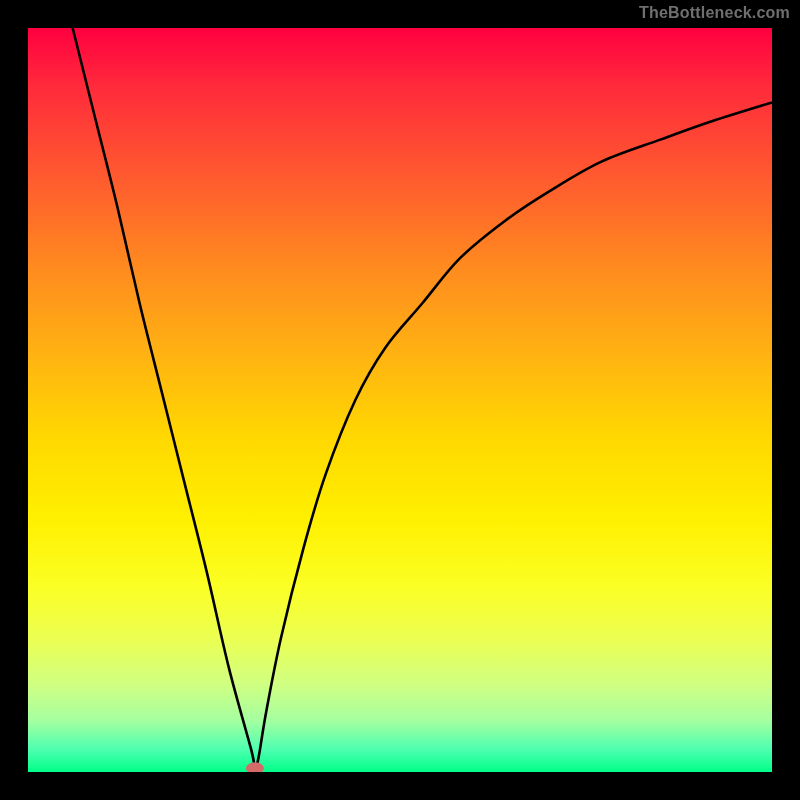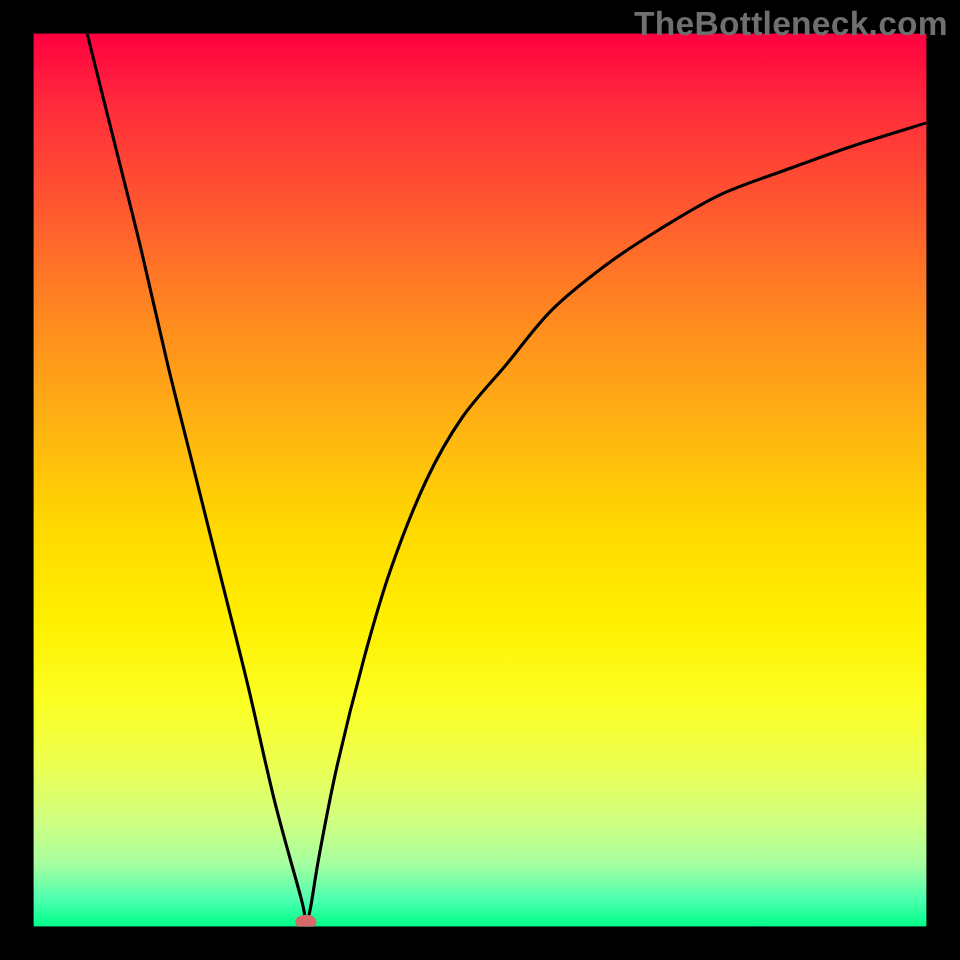--- a/index.html
+++ b/index.html
@@ -30,21 +30,21 @@
       #a6ffa0 93%,
       #4dffb0 97%,
       #00ff88 100%
     );
   }
   .watermark {
     position: absolute;
     top: 4px;
     right: 10px;
     font-family: Arial, Helvetica, sans-serif;
-    font-size: 28px;
+    font-size: 16px;
     font-weight: 600;
     color: #6f6f6f;
     letter-spacing: 0.2px;
     user-select: none;
   }
   .curve-svg {
     position: absolute;
     left: 0; top: 0;
     width: 100%; height: 100%;
   }

